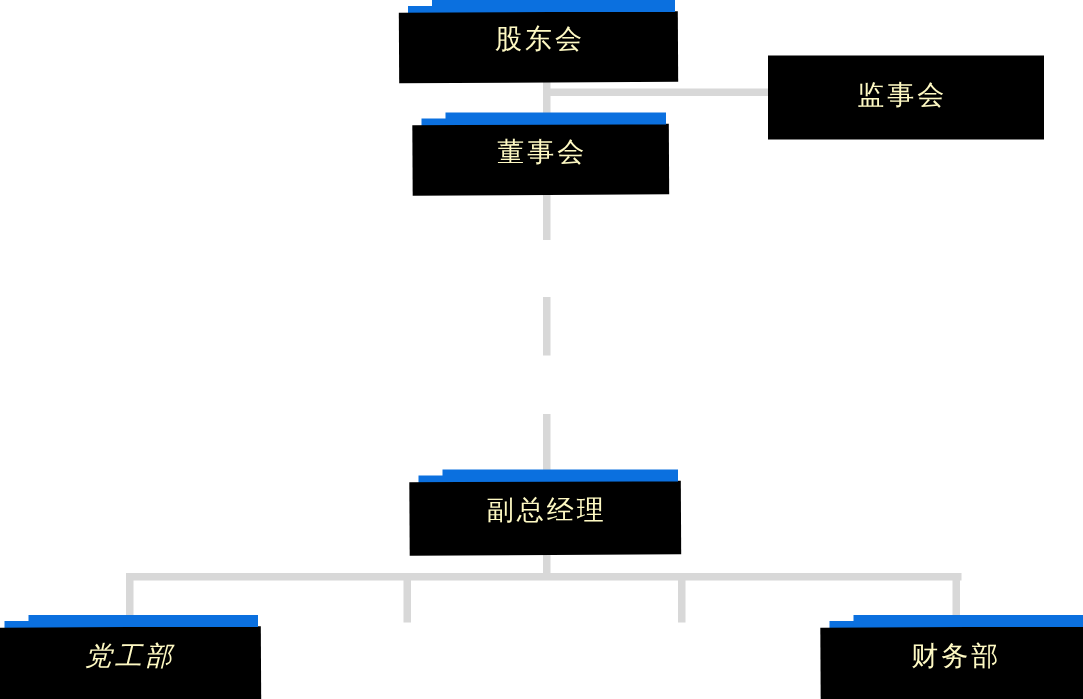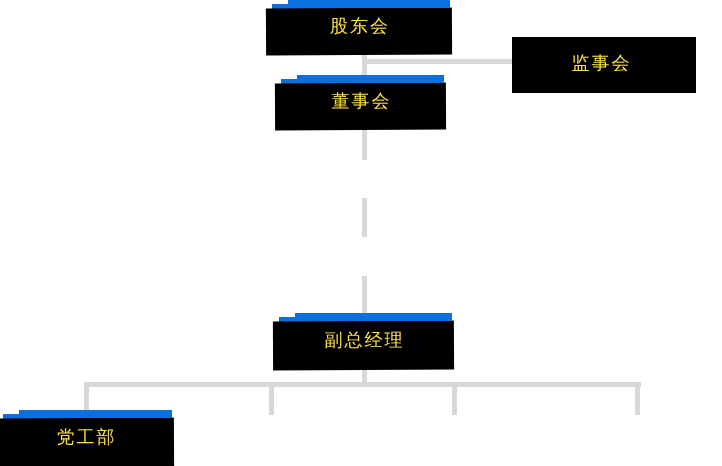--- a/index.html
+++ b/index.html
@@ -18,21 +18,21 @@
   
   .line {
     position: absolute;
     background: #d8d8d8;
   }
   
   .node {
     position: absolute;
     z-index: 0;
     background: #0b70df;
-    color: #fde047;
+    color: #fef9c3;
     display: flex;
     align-items: center;
     justify-content: center;
     font-size: 18px;
     letter-spacing: 2px;
     white-space: nowrap;
   }
   .node::before {            
     content: "";
     position: absolute;
@@ -64,21 +64,21 @@
   #n-supervisors::after { display: none; }
   .node-label { position: relative; }
 
   
   #n-shareholders { left: 272px; top: 4px;   width: 176px; height: 43px; }
   #n-supervisors  { left: 518px; top: 41px;  width: 167px; height: 44px; }
   #n-board        { left: 281px; top: 79px;  width: 161px; height: 43px; }
   #n-secretary    { left: 250px; top: 157px; width: 227px; height: 43px; }
   #n-gm           { left: 277px; top: 234px; width: 160px; height: 44px; }
   #n-dgm          { left: 279px; top: 317px; width: 171px; height: 45px; }
-  #n-party        { left: 3px;   top: 414px; width: 167px; height: 45px; }
+  #n-party        { left: 3px;   top: 414px; width: 167px; height: 45px; font-style: italic; }
   #n-business     { left: 185px; top: 414px; width: 175px; height: 45px; }
   #n-general      { left: 371px; top: 414px; width: 169px; height: 45px; }
   #n-finance      { left: 553px; top: 414px; width: 169px; height: 45px; }
 
   
   #c-v1 { left: 362px; top: 46px;  width: 5px;   height: 36px; }
   #c-h1 { left: 364px; top: 59px;  width: 149px; height: 5px;  }
   #c-v2 { left: 362px; top: 120px; width: 5px;   height: 40px; }
   #c-v3 { left: 362px; top: 198px; width: 5px;   height: 39px; }
   #c-v4 { left: 362px; top: 276px; width: 5px;   height: 44px; }
@@ -114,14 +114,17 @@
   </div>
   <div class="node" id="n-board">
     <span class="node-label">董事会</span>
   </div>
   <div class="node" id="n-dgm">
     <span class="node-label">副总经理</span>
   </div>
   <div class="node" id="n-party">
     <span class="node-label">党工部</span>
   </div>
+  <div class="node" id="n-finance">
+    <span class="node-label">财务部</span>
+  </div>
 
 </div>
 
 </body></html>

